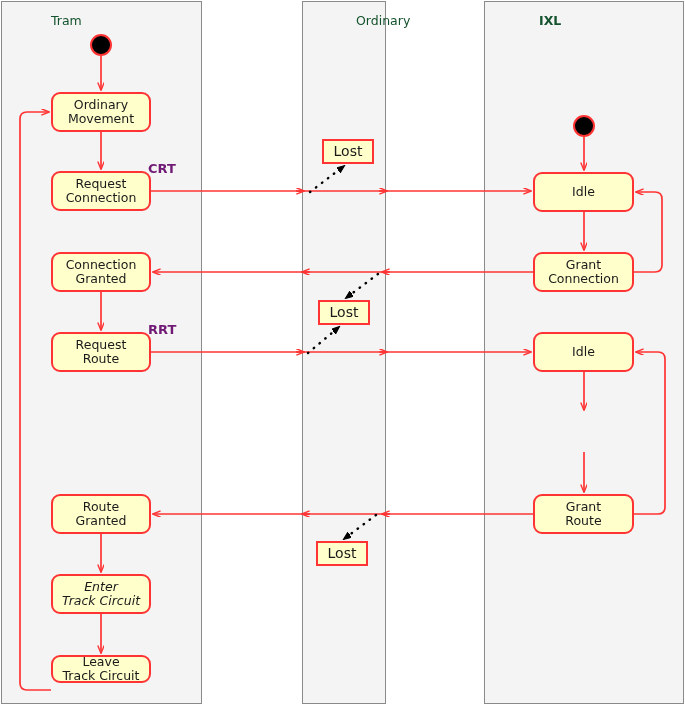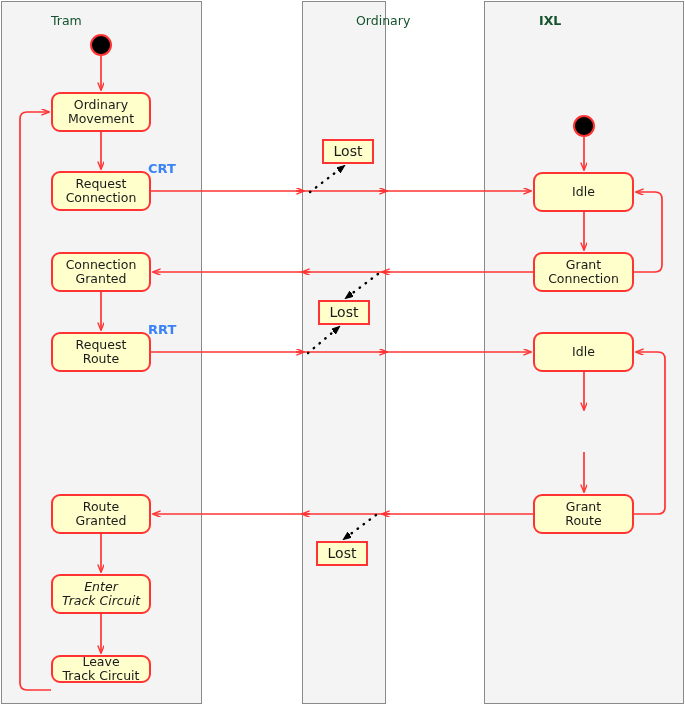--- a/index.html
+++ b/index.html
@@ -55,21 +55,21 @@
     position: absolute;
     border-radius: 50%;
     background: #000000;
     border: 2px solid #ff3333;
     box-sizing: border-box;
   }
   .edge-label {
     position: absolute;
     font-size: 13px;
     font-weight: bold;
-    color: #3b82f6;
+    color: #701a75;
     white-space: nowrap;
   }
 </style>
 </head>
 <body>
 
 <div id="canvas">
 
   <div class="lane" style="left:1px; top:1px; width:201px; height:703px;"></div>
   <div class="lane-title" style="left:13px; top:13px;">Tram</div>

